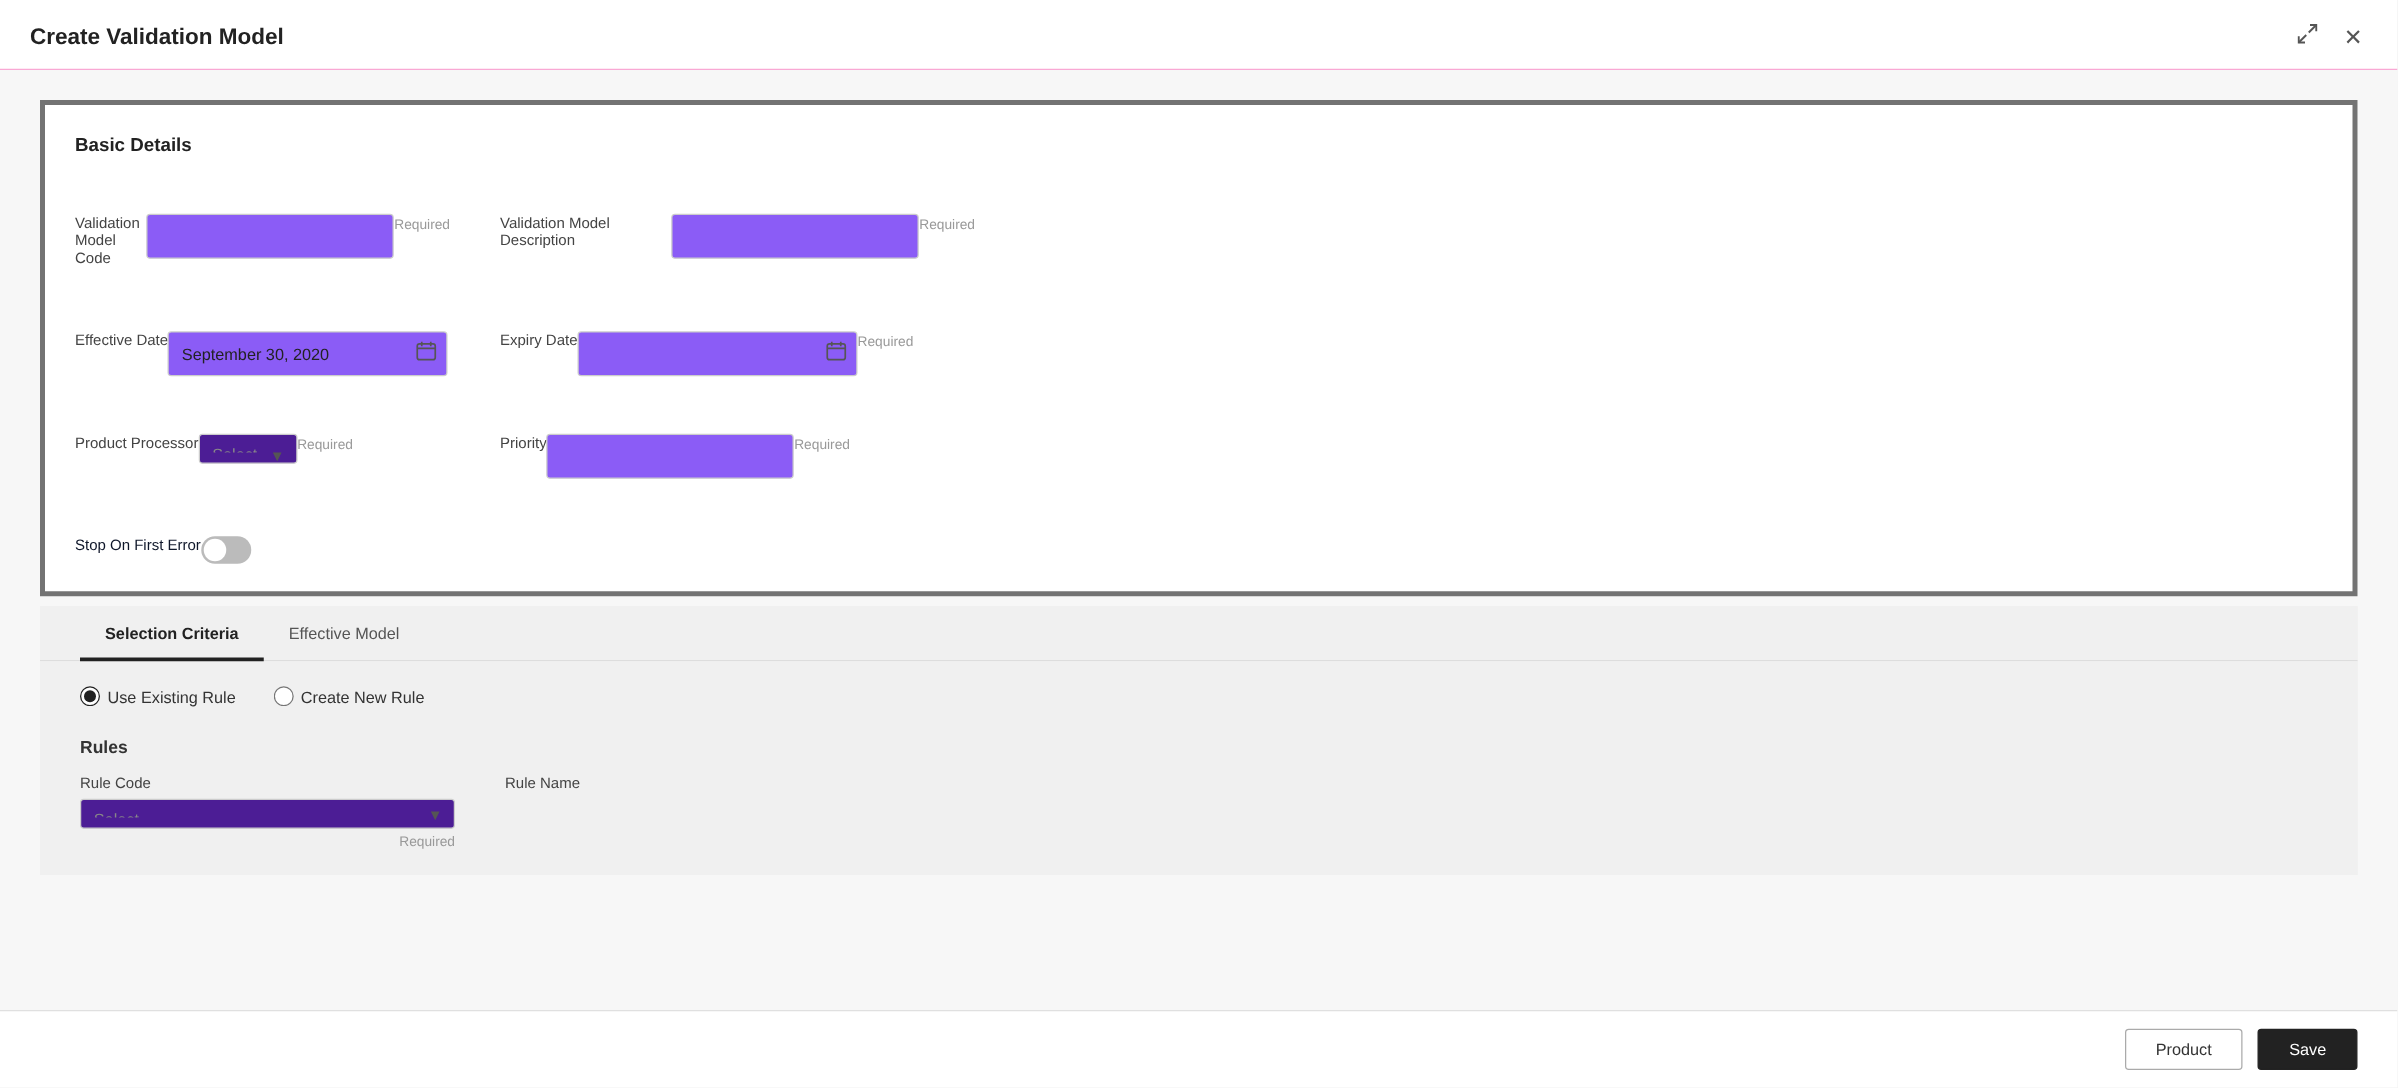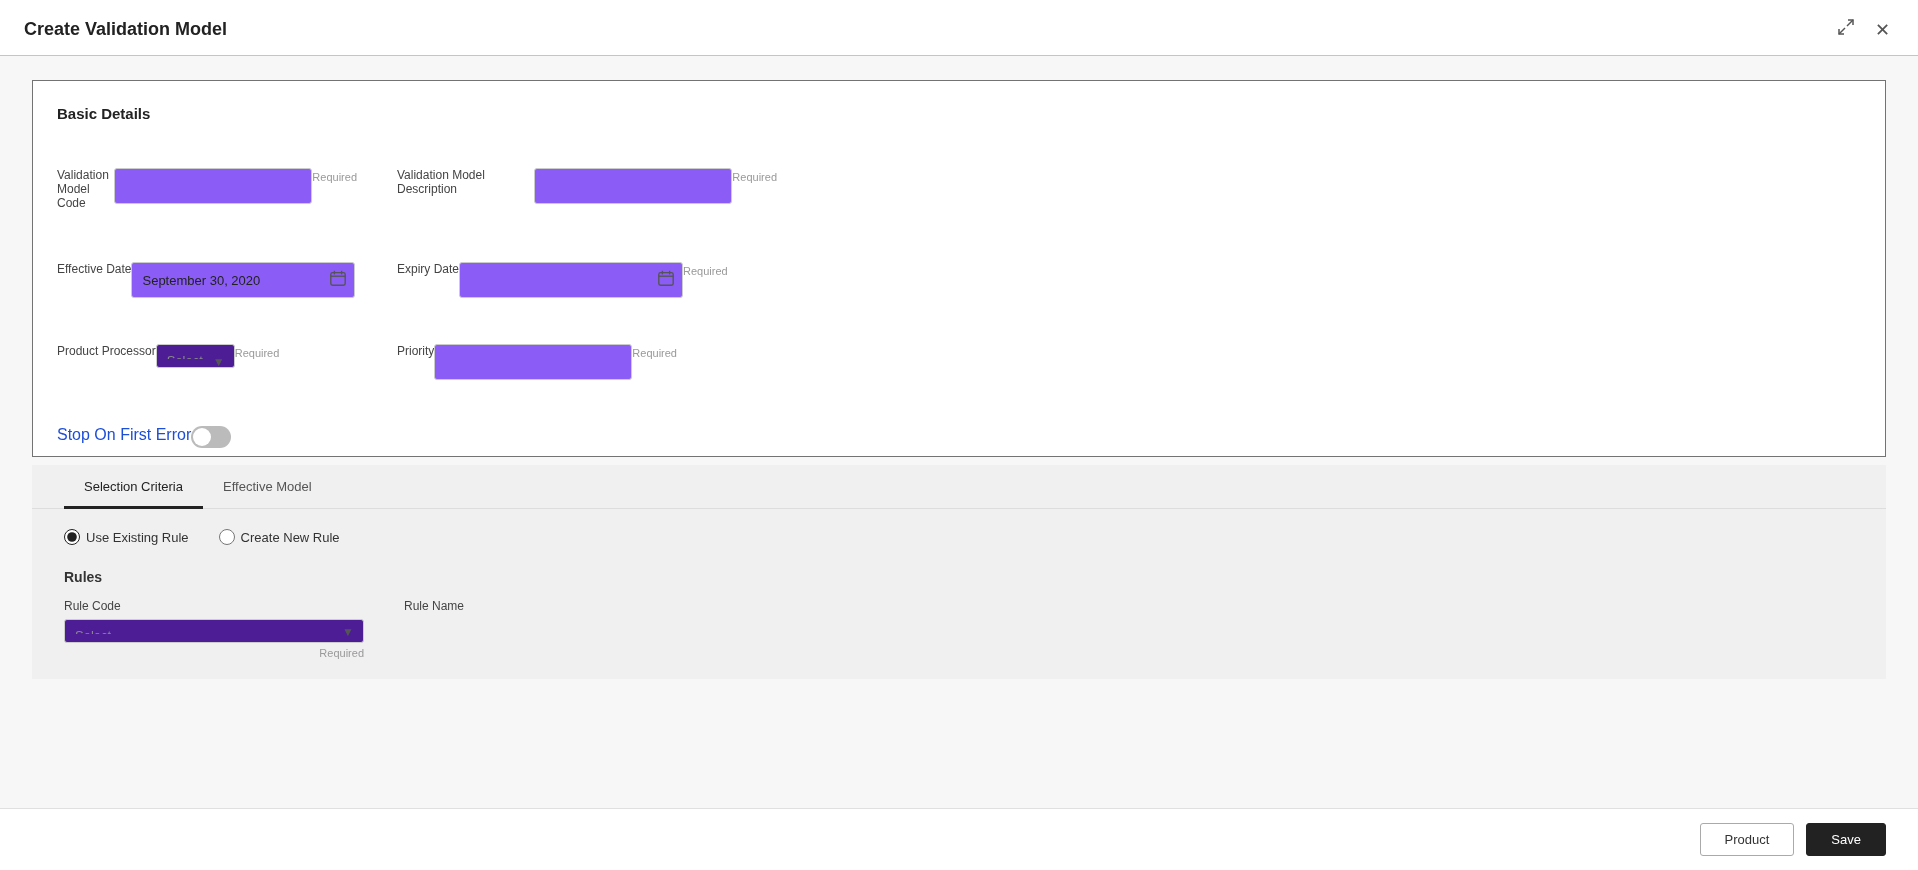--- a/index.html
+++ b/index.html
@@ -50,23 +50,23 @@
       background: #f7f7f7;
     }
     .section-title {
       font-size: 15px;
       font-weight: bold;
       color: #222;
       margin-bottom: 18px;
     }
     .basic-details {
       background: #fff;
-      padding: 24px 24px 0 24px;
+      padding: 24px 24px 18px 24px;
       margin-bottom: 0;
-      border: 1px solid #737373;
+      border: 4px solid #737373;
     }
     .form-row {
       display: flex;
       gap: 40px;
       margin-bottom: 18px;
     }
     .form-group {
       display: flex;
       flex-direction: row;
       flex: 1;
@@ -133,22 +133,22 @@
     .select-arrow {
       position: absolute;
       right: 10px;
       top: 50%;
       transform: translateY(-50%);
       font-size: 12px;
       color: #555;
       pointer-events: none;
     }
     .toggle-label {
-      font-size: 16px;
-      color: #1d4ed8;
+      font-size: 12px;
+      color: #0f172a;
       margin-bottom: 8px;
     }
     .toggle {
       width: 40px;
       height: 22px;
       background: #bbb;
       border-radius: 12px;
       position: relative;
       cursor: pointer;
       display: inline-block;
@@ -181,21 +181,21 @@
       font-size: 13px;
       color: #555;
       cursor: pointer;
       border-bottom: 3px solid transparent;
       margin-bottom: -1px;
       user-select: none;
     }
     .tab-item.active {
       color: #222;
       border-bottom: 3px solid #222;
-      font-weight: 400;
+      font-weight: 700;
     }
 
     
     .tab-content {
       padding: 20px 32px;
       background: #f0f0f0;
     }
     .radio-group {
       display: flex;
       gap: 30px;

